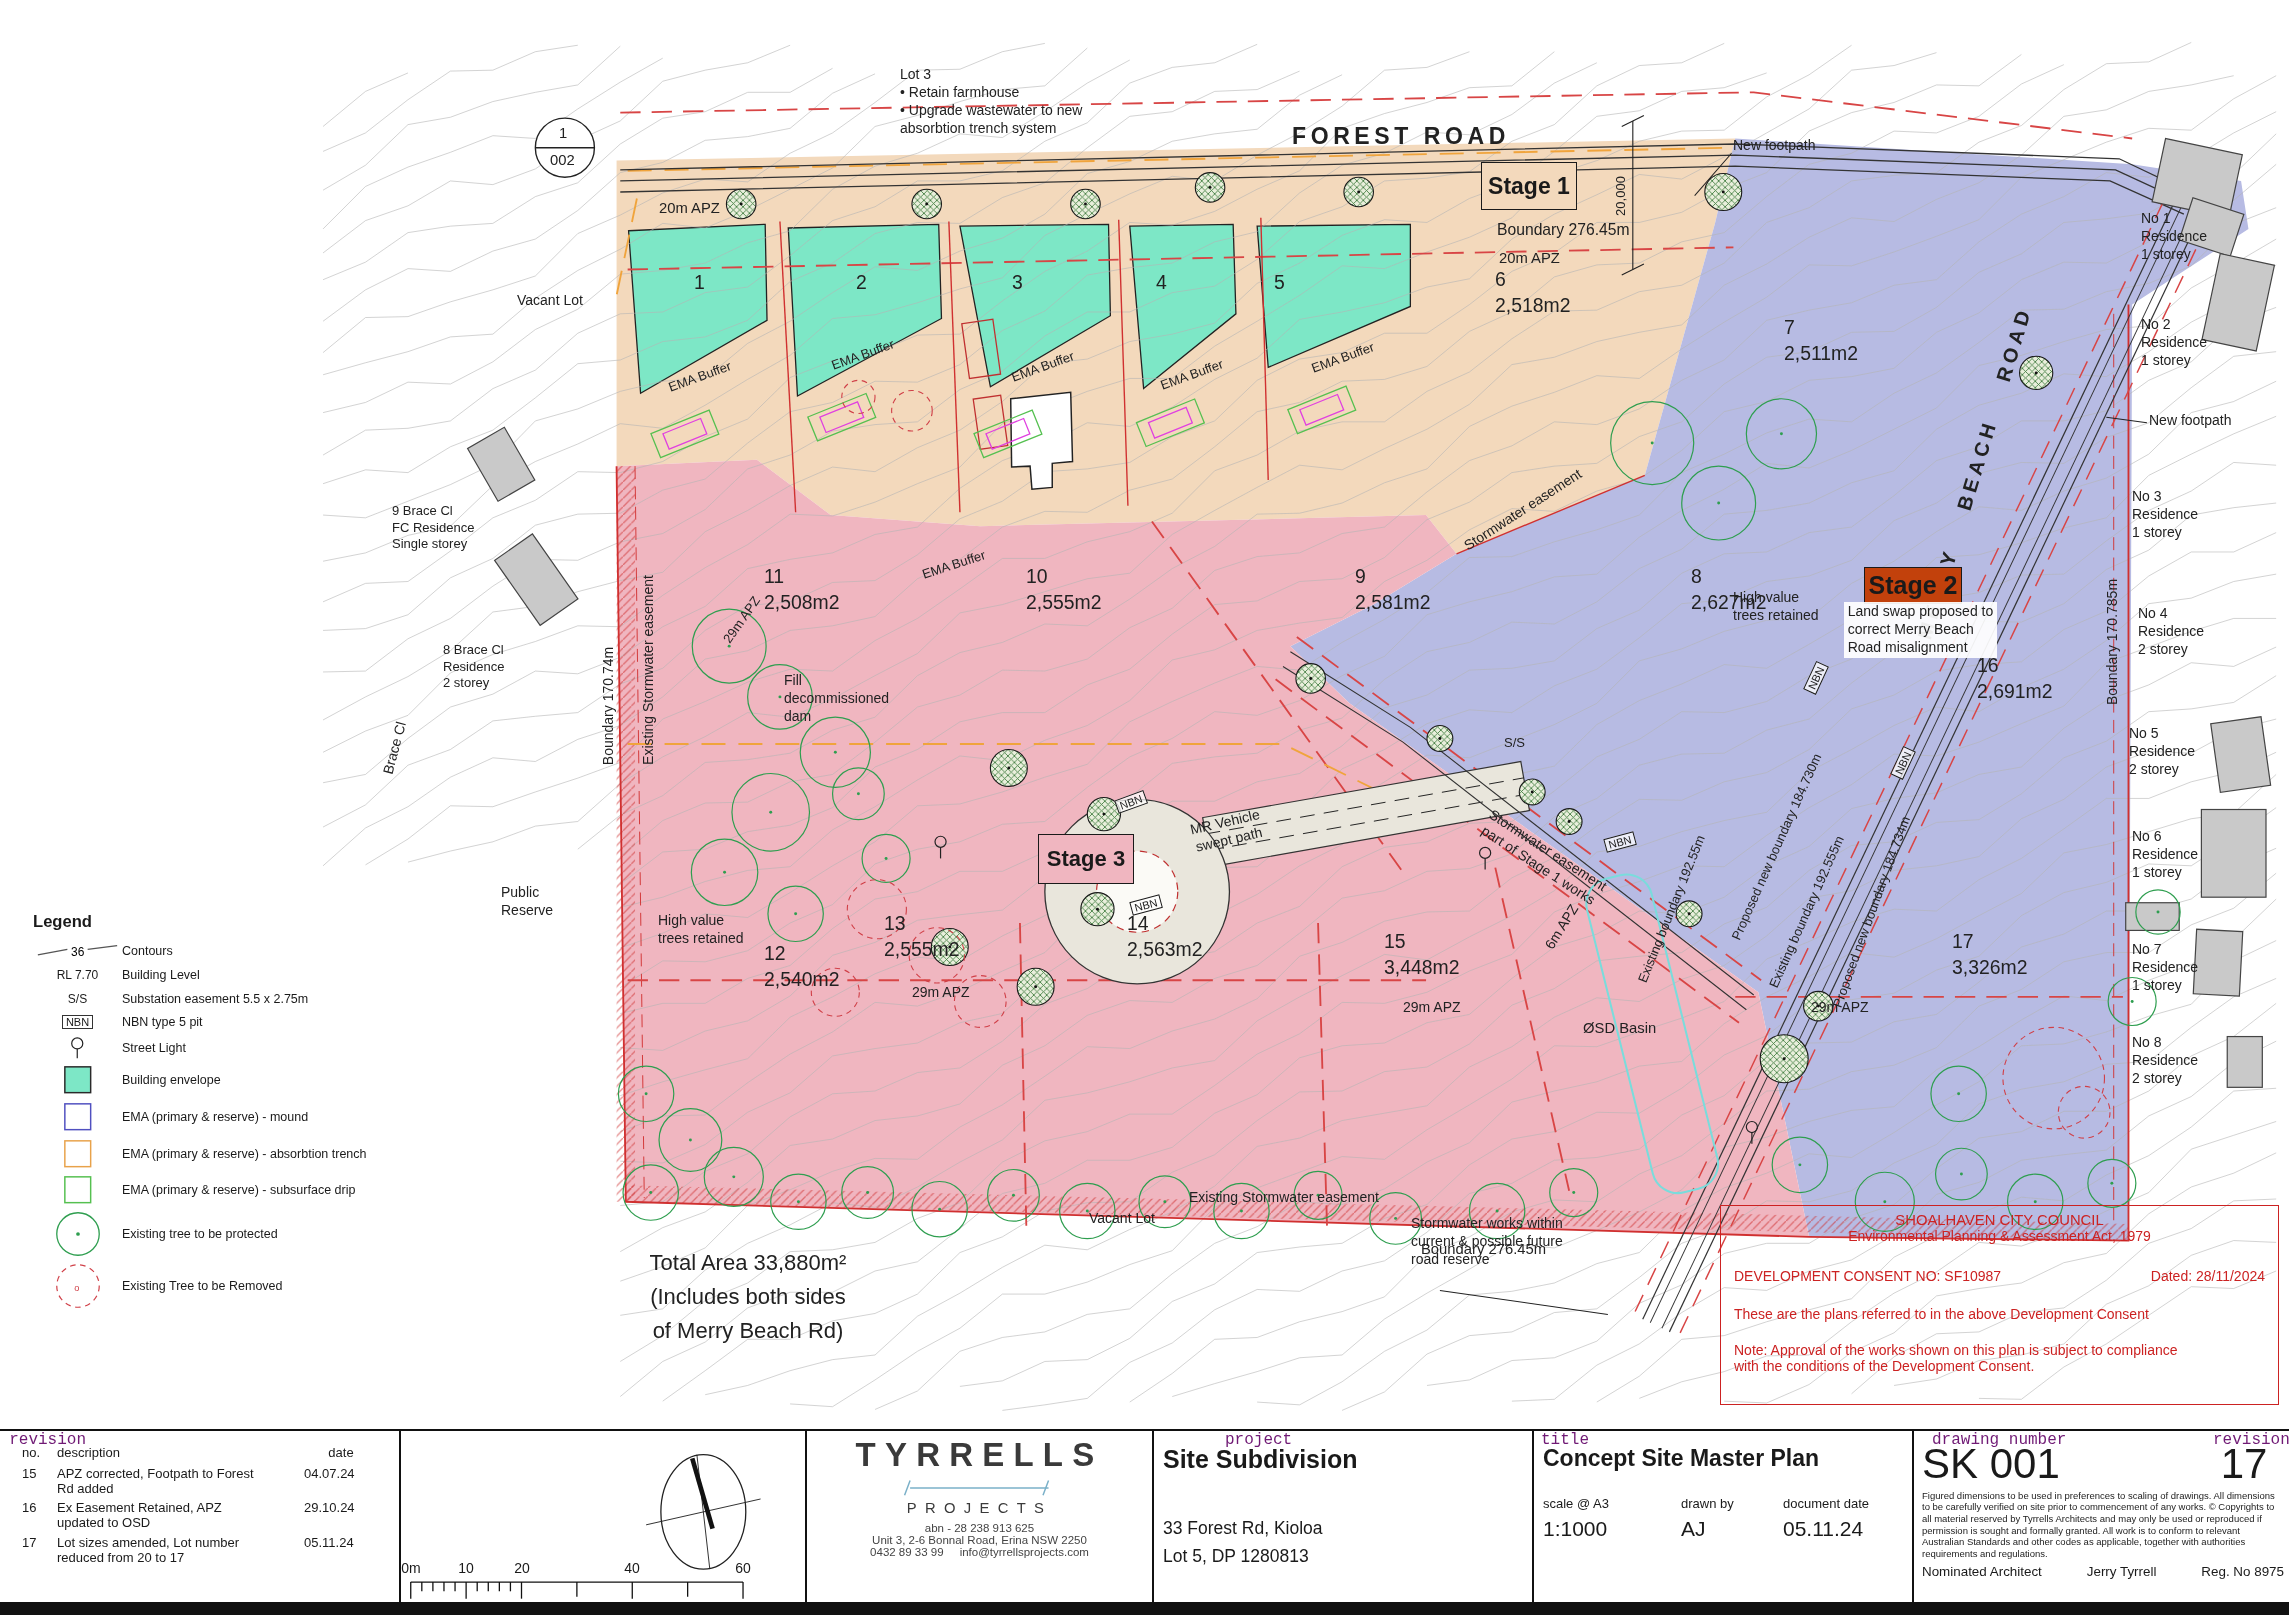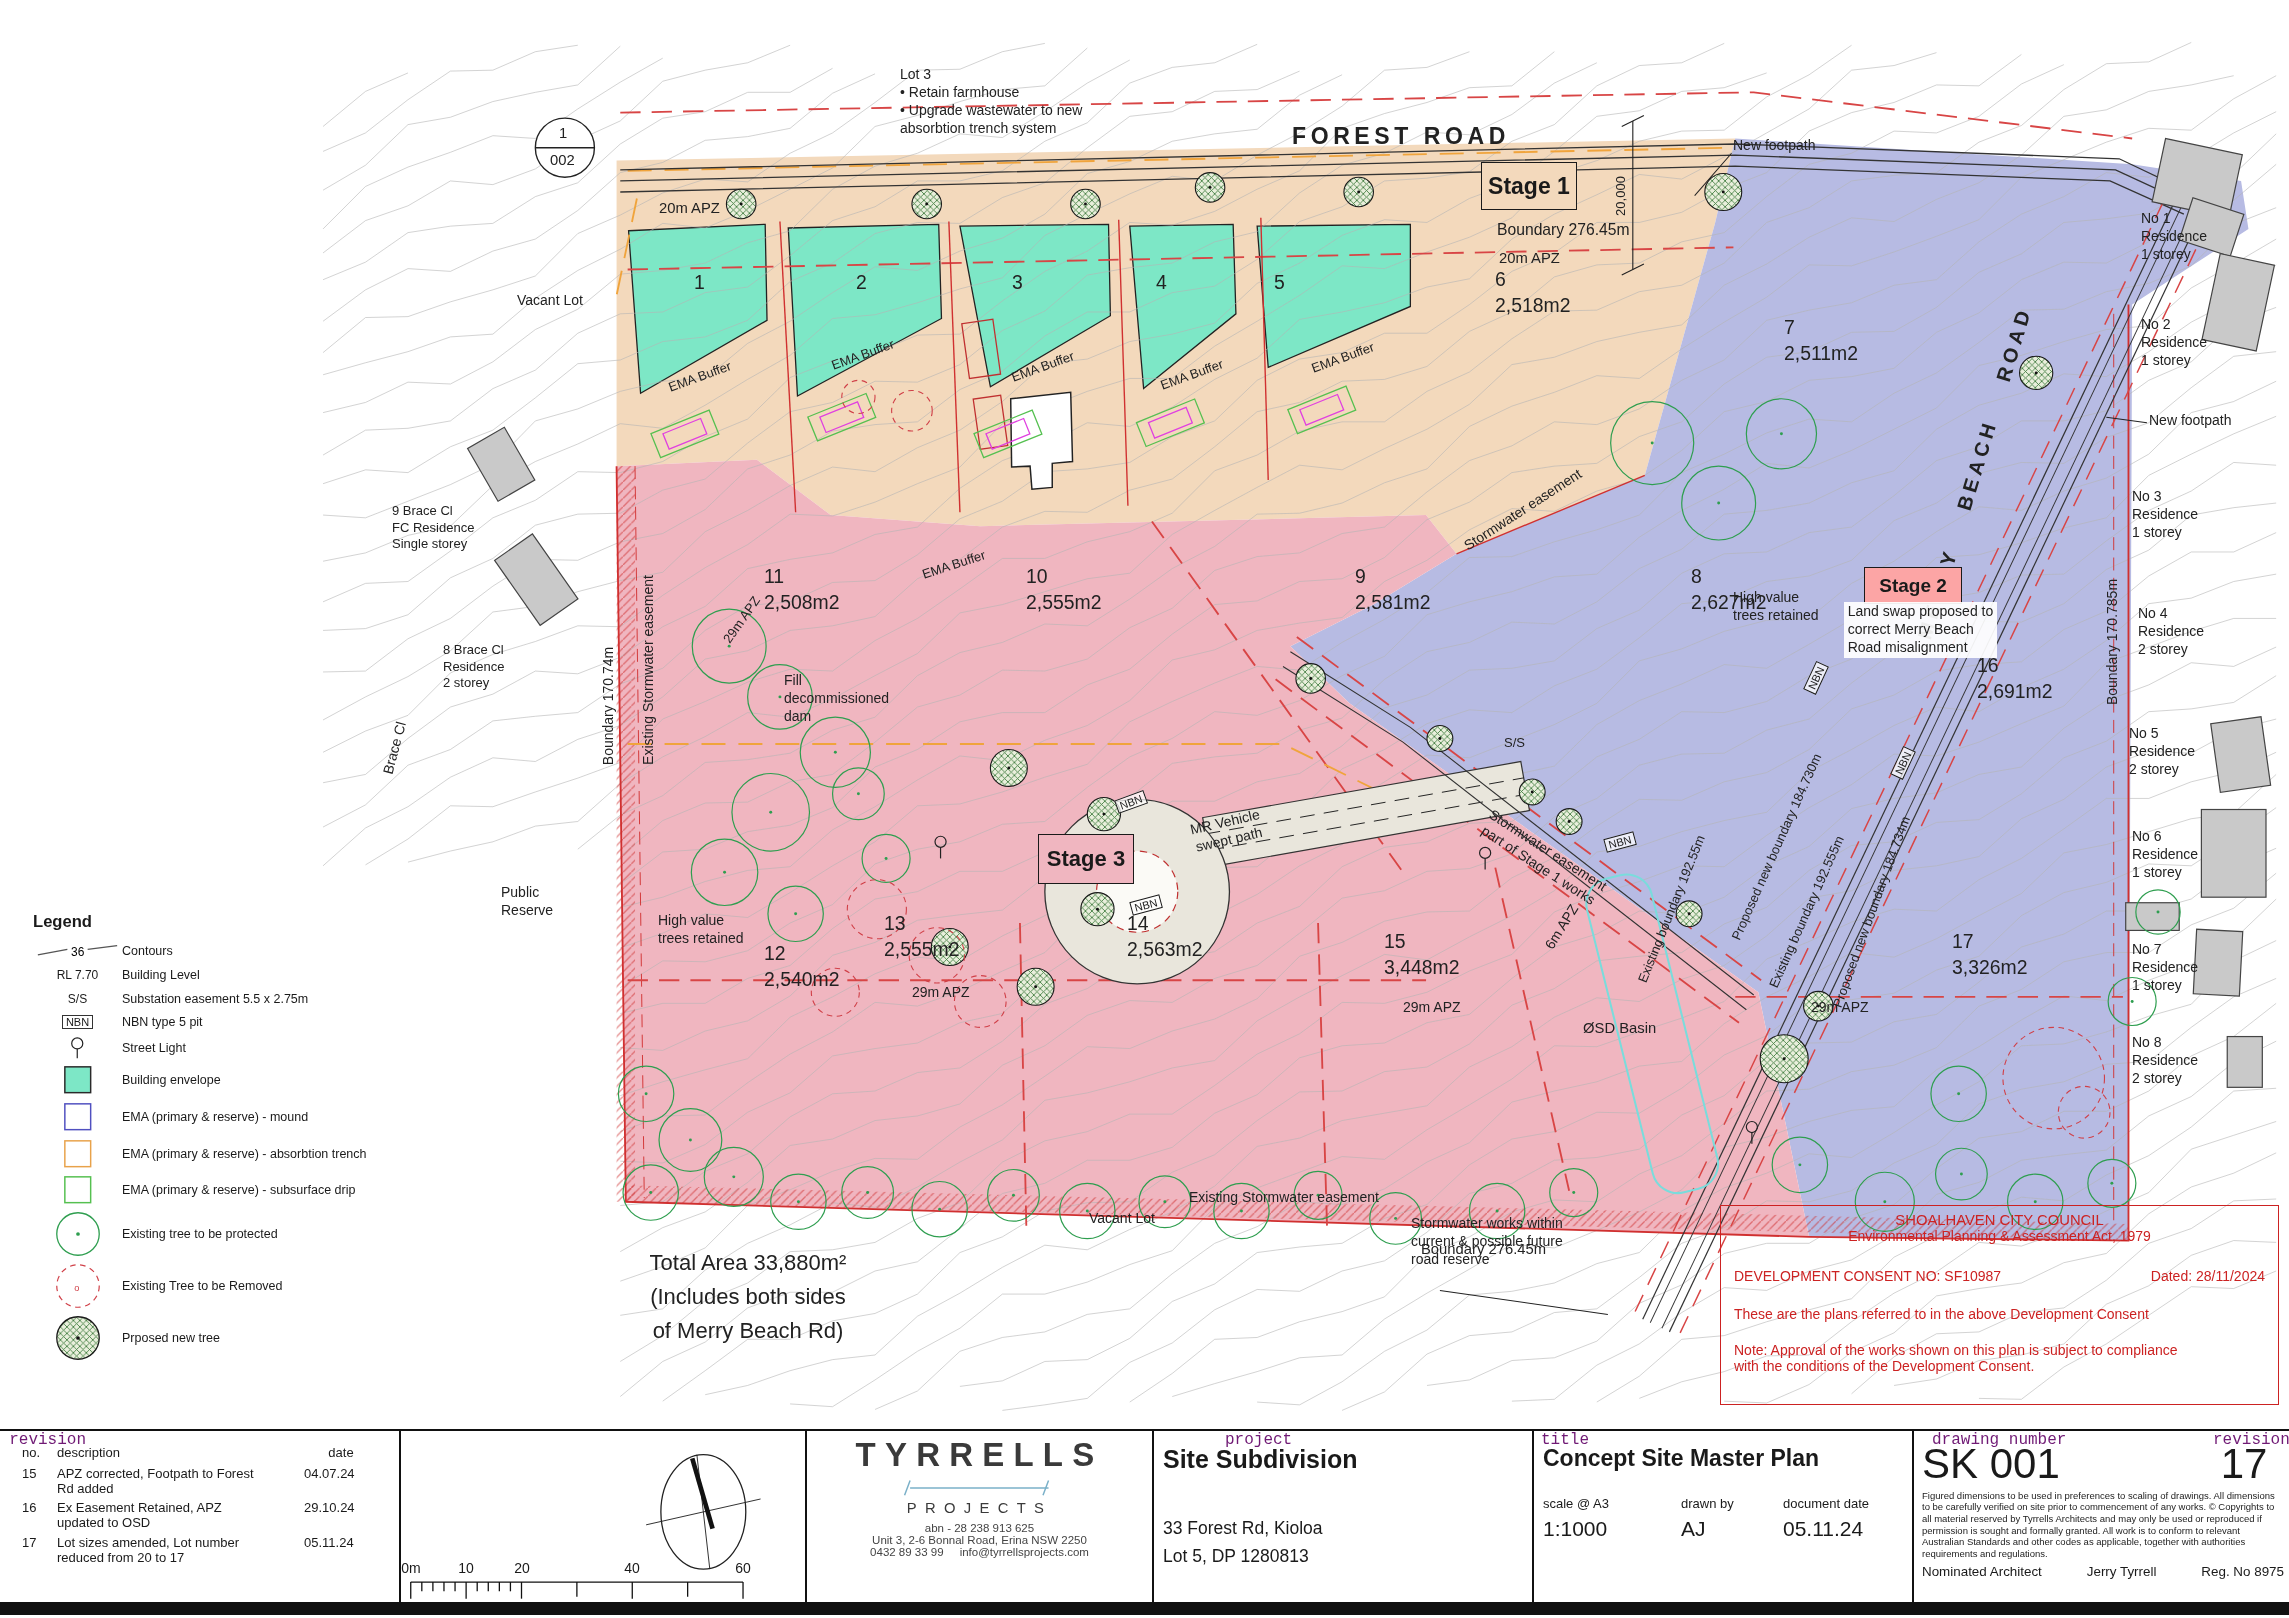--- a/index.html
+++ b/index.html
@@ -455,21 +455,21 @@
   <div class="rlb" style="left:1523px;top:510px;font-size:14px;--r:-33deg;">Stormwater easement</div>
   <div class="lbl" style="left:1733px;top:589px;font-size:14px;">High value
 trees retained</div>
   <div class="lbl" style="left:658px;top:912px;font-size:14px;">High value
 trees retained</div>
   <div class="lbl" style="left:784px;top:672px;font-size:14px;">Fill
 decommissioned
 dam</div>
 
   <div class="rlb" style="left:1975px;top:473px;font-size:20px;font-weight:bold;letter-spacing:4.6px;--r:-73deg;white-space:pre;">MERRY    BEACH    ROAD</div>
-  <div class="stagebox" style="left:1864px;top:567px;width:96px;height:35px;background:#fca5a5;font-size:19px;">
+  <div class="stagebox" style="left:1864px;top:567px;width:96px;height:35px;background:#c2410c;font-size:25px;">
       <span>Stage 2</span>
     </div>
   <div class="lbl whitebg" style="left:1844px;top:602px;font-size:14px;">Land swap proposed to
 correct Merry Beach
 Road misalignment</div>
 
   <div class="rlb" style="left:2113px;top:642px;font-size:14px;--r:-90deg;white-space:pre;">Boundary 170.785m</div>
   <div class="rlb" style="left:609px;top:706px;font-size:14px;--r:-90deg;white-space:pre;">Boundary 170.74m</div>
   <div class="rlb" style="left:649px;top:670px;font-size:14px;--r:-90deg;white-space:pre;">Existing Stormwater easement</div>
   <div class="rlb" style="left:1672px;top:909px;font-size:13px;--r:-68deg;white-space:pre;">Existing boundary 192.55m</div>
@@ -652,35 +652,20 @@
         </div>
         <div class="lgrow" style="min-height: 48px;">
           <div class="lgsym">
             <svg width="48" height="48" viewBox="0 0 52 52">
               <circle cx="26" cy="26" r="23" fill="none" stroke="#d04048" stroke-width="1.3" stroke-dasharray="6 5"></circle>
               <text x="22" y="31" font-size="10" fill="#d04048">o</text>
             </svg>
           </div>
           <div class="lglab">Existing Tree to be Removed</div>
         </div>
-        <div class="lgrow" style="min-height: 48px;">
-          <div class="lgsym">
-            <svg width="48" height="48" viewBox="0 0 52 52">
-              <defs>
-                <pattern id="lgh" width="7" height="7" patternUnits="userSpaceOnUse">
-                  <rect width="7" height="7" fill="#e9efdc"></rect>
-                  <path d="M0,7 L7,0 M0,0 L7,7" stroke="#3c7a3c" stroke-width="0.9"></path>
-                </pattern>
-              </defs>
-              <circle cx="26" cy="26" r="23" fill="url(#lgh)" stroke="#1a1a1a" stroke-width="1.4"></circle>
-              <circle cx="26" cy="26" r="2" fill="#111"></circle>
-            </svg>
-          </div>
-          <div class="lglab">Prposed new tree</div>
-        </div>
       </div>
   </div>
 
   <div id="council">
     <div class="c" style="margin-top:5.5px;font-size:14.8px;">SHOALHAVEN CITY COUNCIL</div>
     <div class="c" style="font-size:14px;">Environmental Planning &amp; Assessment Act, 1979</div>
     <div style="display:flex;justify-content:space-between;padding:0 13px;margin-top:24px;">
       <span>DEVELOPMENT CONSENT NO: SF10987</span>
       <span>Dated: 28/11/2024</span>
     </div>

